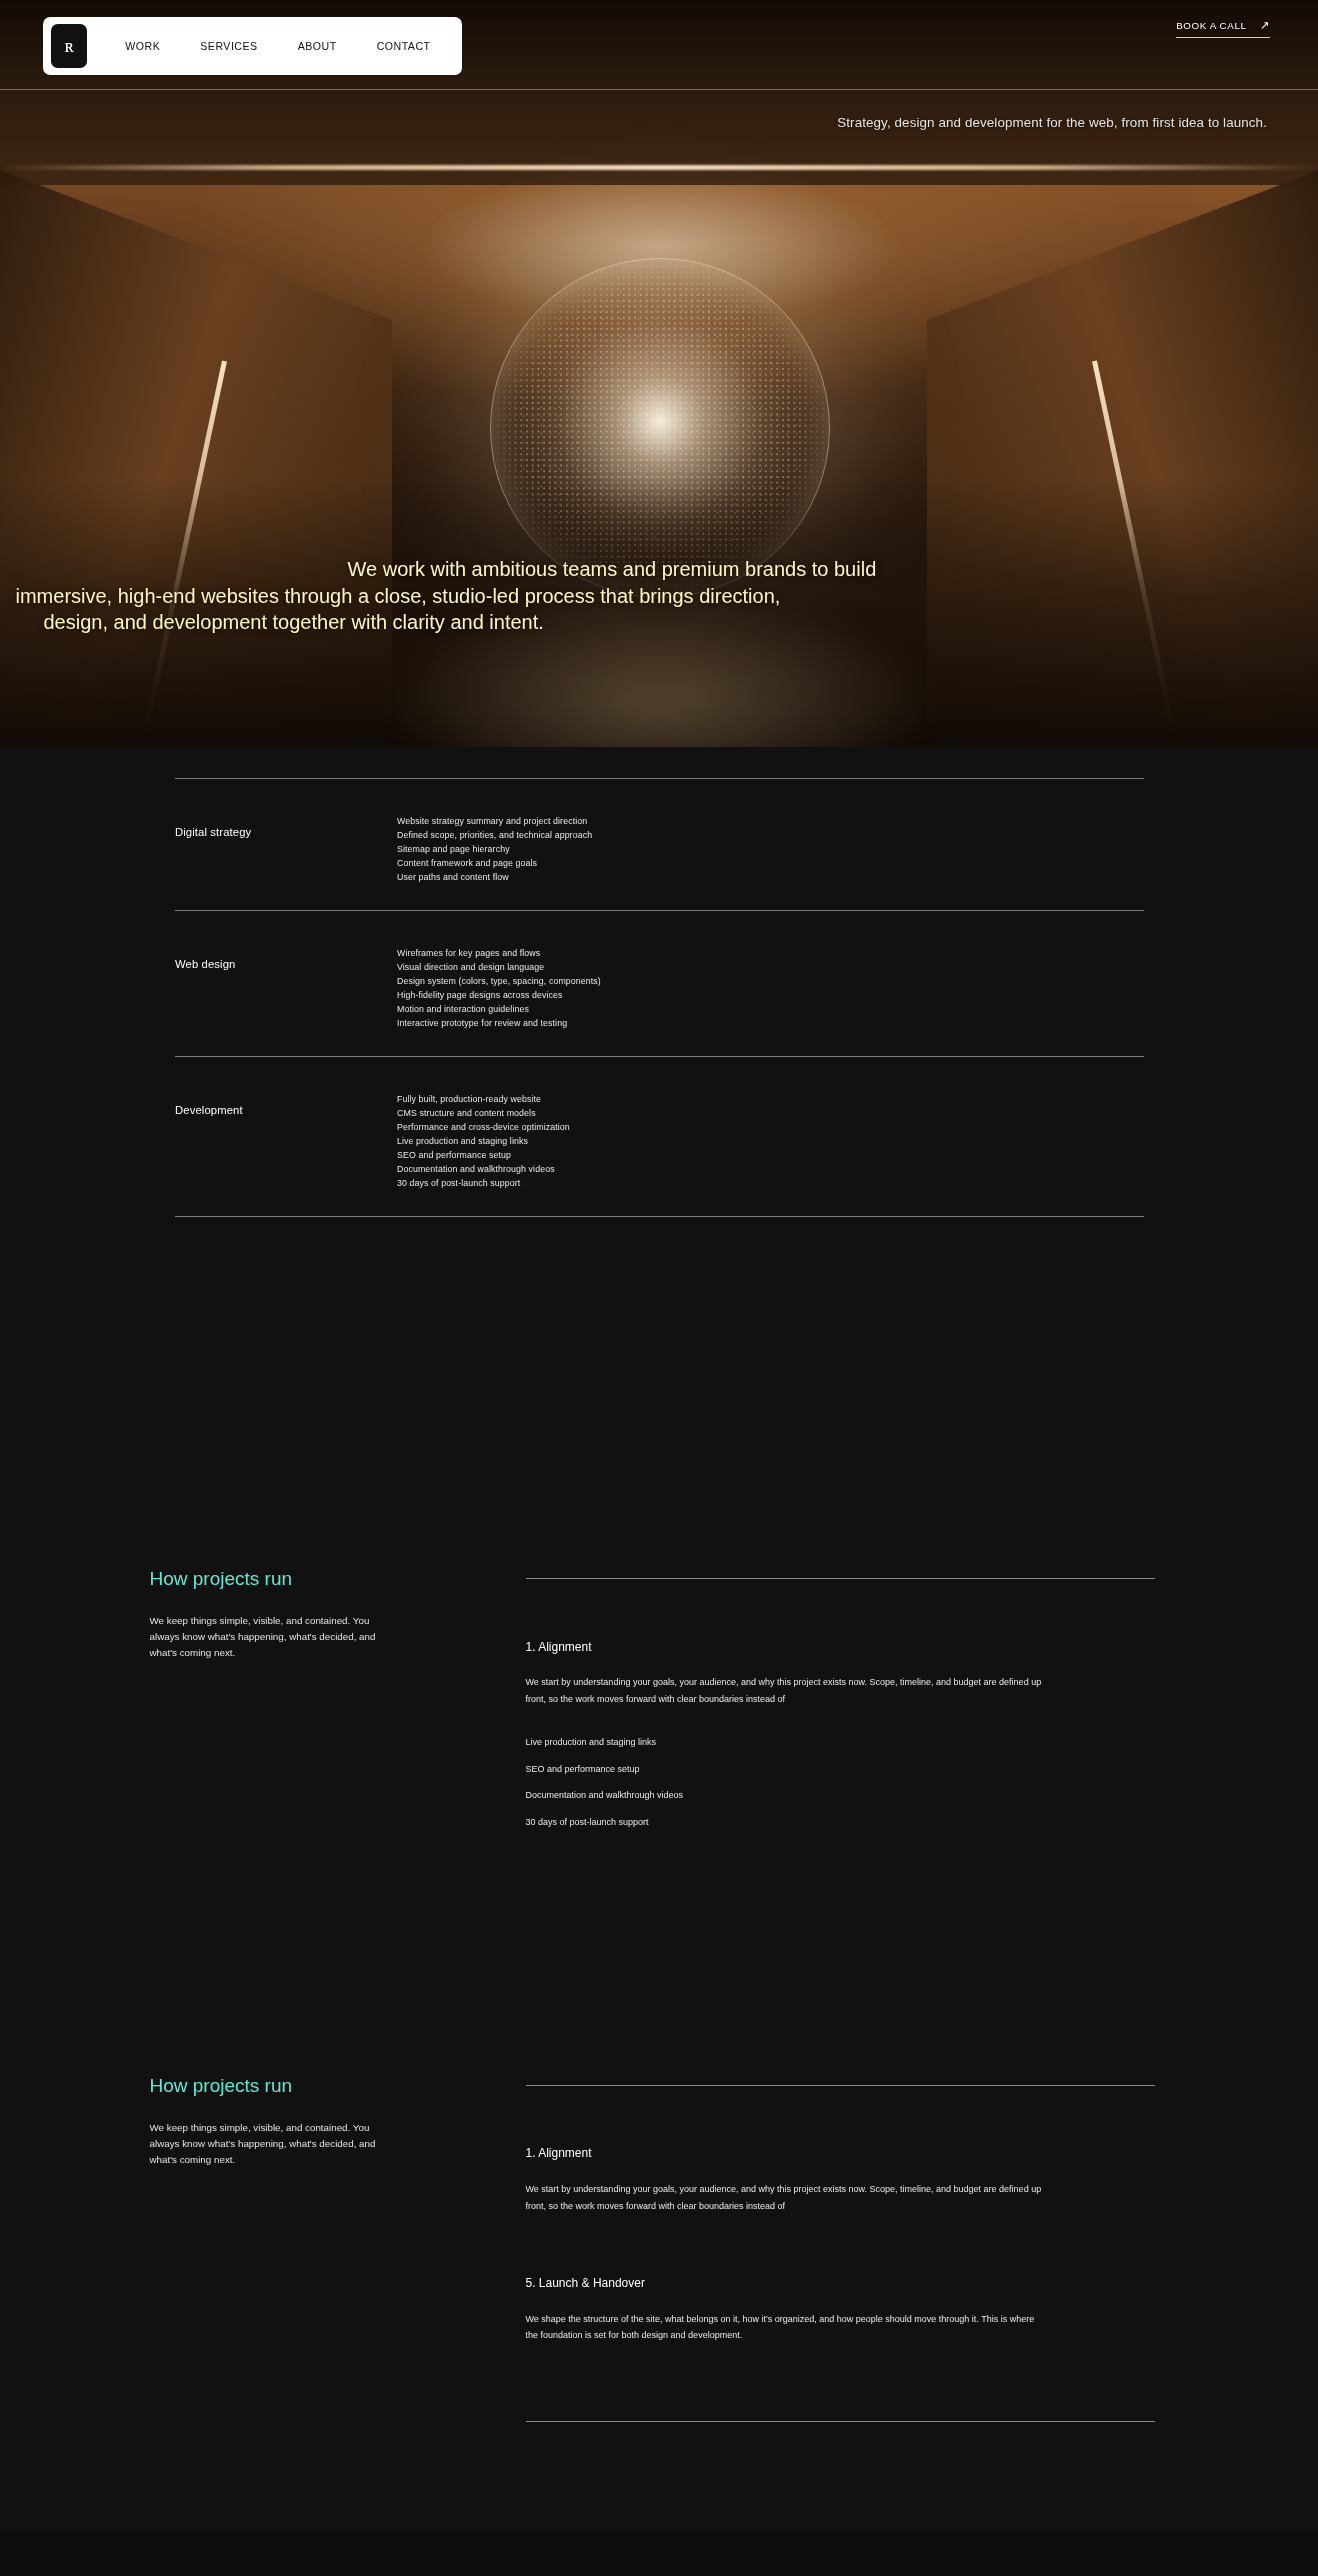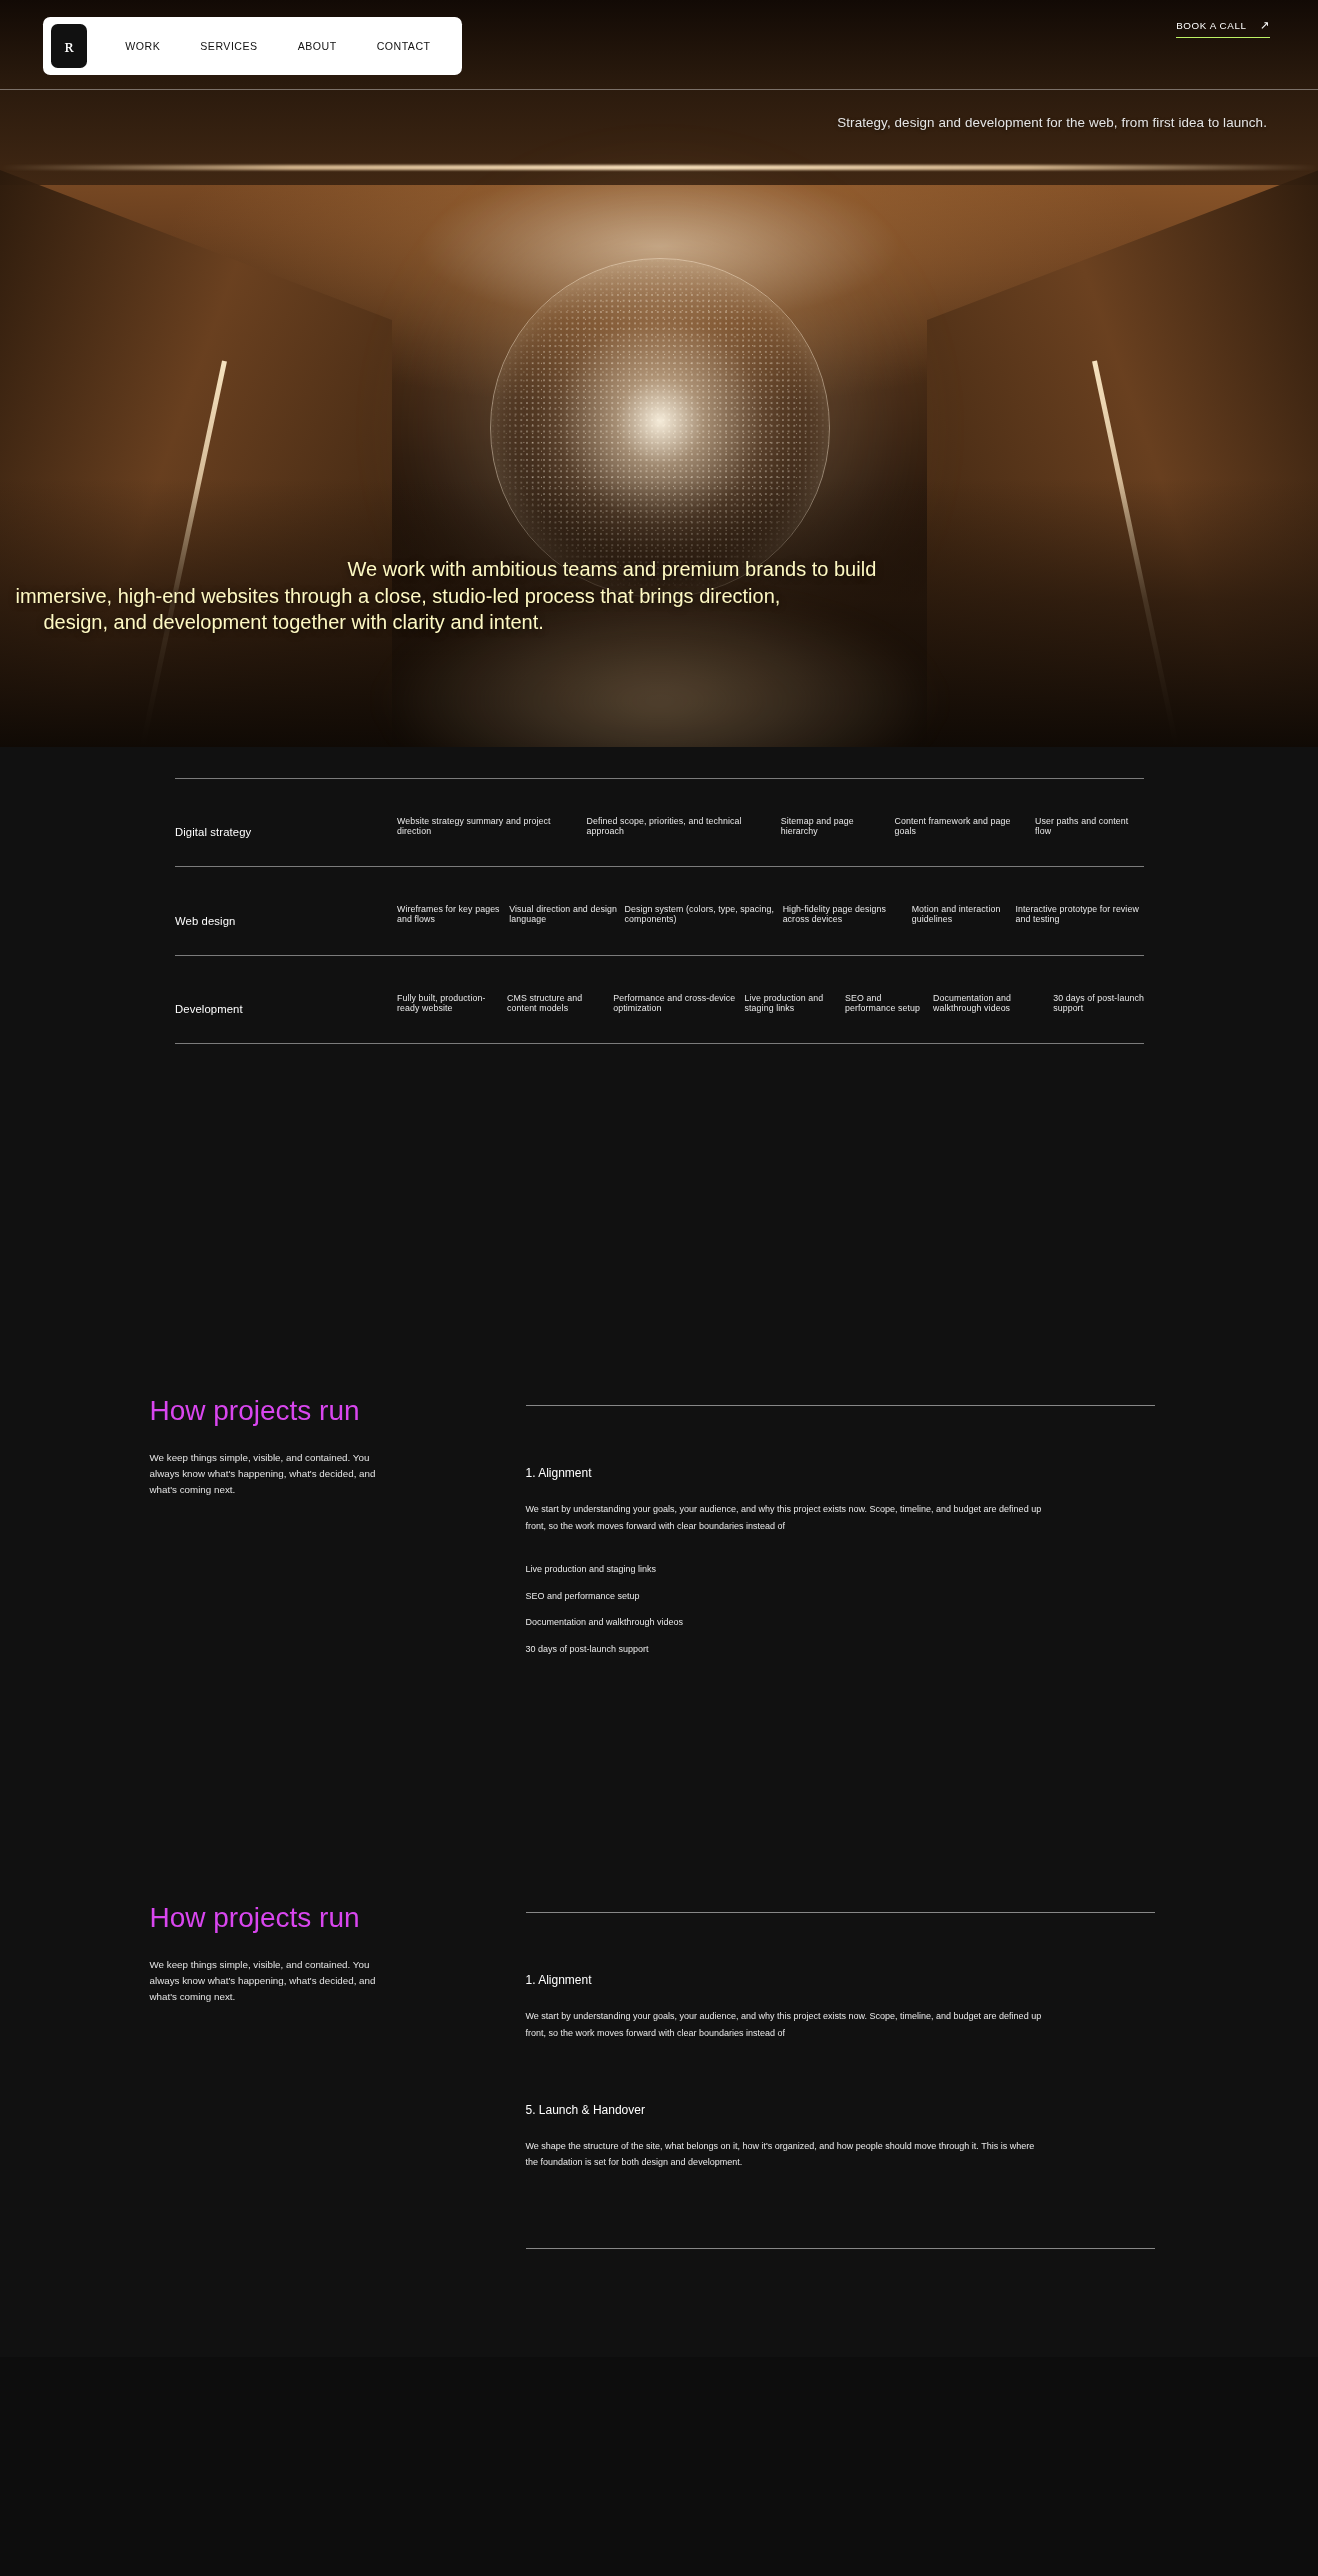--- a/index.html
+++ b/index.html
@@ -150,28 +150,28 @@
   .svc-row {
     display:flex; align-items:flex-start;
     border-top:0.5px solid rgba(255,255,255,0.45);
     padding:37px 0 28px;
   }
   .svc-row:last-child { border-bottom:0.5px solid rgba(255,255,255,0.45); }
   .svc-title {
     width:222px; flex:0 0 222px; font-size:11.3px; color:#fff; letter-spacing:0.1px;
     padding-top:10.3px;
   }
-  .svc-items { display:flex; flex-direction:row; gap:4px; }
+  .svc-items { display:flex; flex-direction:column; gap:4px; }
   .svc-item { font-size:8.8px; color:#e9e9e9; letter-spacing:0.1px; }
 
   
   .process { background:#111111; padding:0 0 62px; }
   .proc-inner { width:1154px; margin:0 auto; display:flex; }
   .proc-left { width:443px; flex:0 0 443px; padding-left:67px; padding-top:31px; }
-  .proc-h2 { font-size:28px; line-height:1.12; color:#d946ef; font-weight:400; }
+  .proc-h2 { font-size:19px; line-height:1.12; color:#5eead4; font-weight:400; }
   .proc-sub { margin-top:24px; font-size:9.8px; line-height:1.62; color:#e4e4e4; max-width:242px; }
   .proc-right { flex:1 1 auto; padding-top:41px; padding-right:82px; }
   .proc-rule { height:0.5px; background:rgba(255,255,255,0.5); margin-bottom:61px; }
   .proc-step { margin-bottom:0; }
   .step-h { font-size:12px; color:#fff; margin-bottom:20.6px; }
   .step-p { font-size:9px; line-height:1.85; color:#e9e9e9; max-width:520px; }
   .step-gap-lg { height:62px; }
   .step-list { display:flex; flex-direction:column; gap:16.5px; margin-top:30px; }
   .step-list-item { font-size:9px; color:#e9e9e9; }
   .proc-rule-bot { height:0.5px; background:rgba(255,255,255,0.5); margin-top:77px; }

